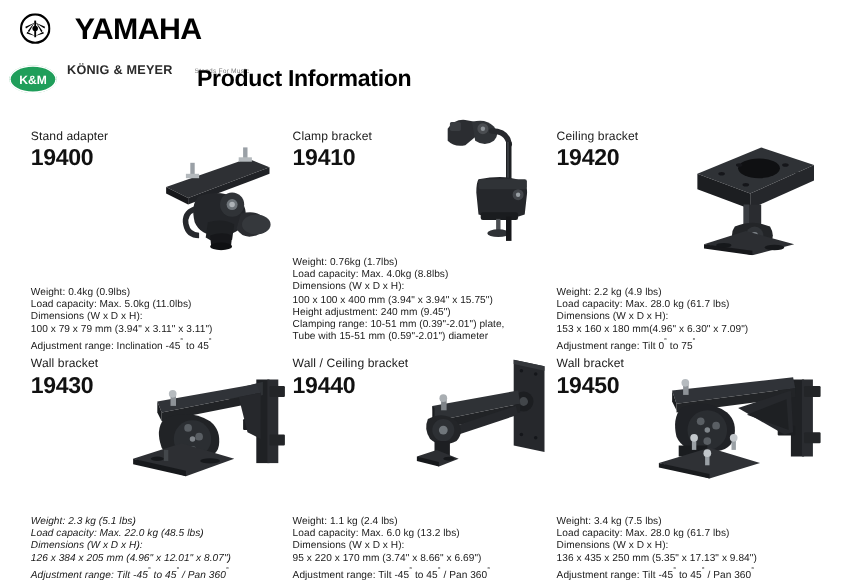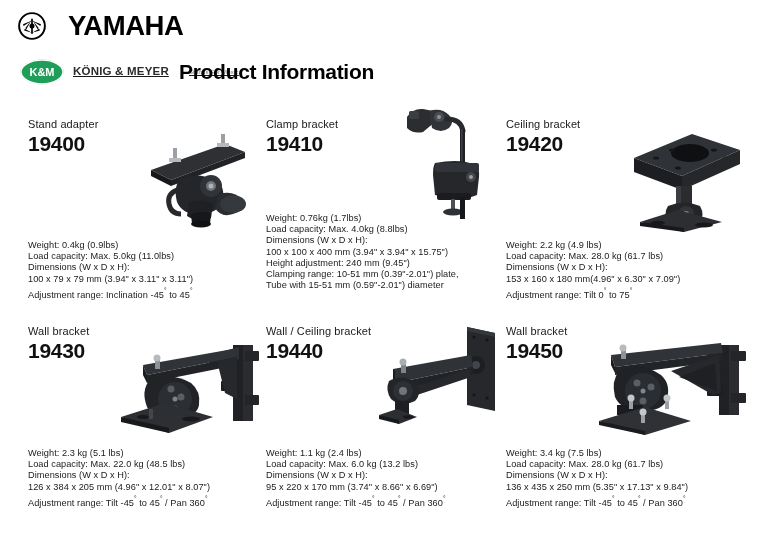--- a/index.html
+++ b/index.html
@@ -32,25 +32,24 @@
     font-weight: 700;
     letter-spacing: -0.5px;
     color: #000;
     line-height: 1;
     transform: scaleX(1.02);
     transform-origin: left center;
   }
 
   .brandbar {
     position: absolute;
-    left: 20px;
+    left: 8px;
     top: 59px;
     display: flex;
-    align-items: center;
-    text-decoration: underline;
+    align-items: flex-start;
   }
   .km-badge {
     width: 44px;
     height: 26px;
     position: relative;
     flex: none;
   }
   .km-badge svg { display: block; }
   .km-names {
     margin-left: 9px;
@@ -104,20 +103,21 @@
     margin-top: 2px;
   }
   .p-specs {
     position: absolute;
     left: 0;
     font-size: 9.2px;
     line-height: 11.2px;
     color: #1a1a1a;
     letter-spacing: 0.05px;
     white-space: nowrap;
+    margin-top: 20px;
   }
   .p-specs div { white-space: nowrap; }
   .deg {
     font-size: 6.5px;
     vertical-align: 5px;
     letter-spacing: 0;
   }
 
   .photo {
     position: absolute;
@@ -300,21 +300,21 @@
       <circle cx="62" cy="72" r="3.5" fill="#595e63"></circle>
       <circle cx="62" cy="62" r="2.5" fill="#7f8489"></circle>
       <path d="M8 80 L52 66 L100 80 L56 96 Z" fill="#2d2f33"></path>
       <path d="M8 80 L8 85 L56 96 L56 91 Z" fill="#17191c"></path>
       <ellipse cx="78" cy="82" rx="9" ry="2.4" fill="#17191c"></ellipse>
       <ellipse cx="30" cy="80" rx="6" ry="2" fill="#17191c"></ellipse>
       <rect x="36" y="72" width="4" height="10" fill="#43474b"></rect>
     </g>
   </svg>
 </div>
-<div class="p-specs" style="left:28px; top:448px;">
+<div class="p-specs" style="left:28px; top:448px;font-style:italic;">
   <div>Weight: 2.3 kg (5.1 lbs)</div>
   <div>Load capacity: Max. 22.0 kg (48.5 lbs)</div>
   <div>Dimensions (W x D x H):</div>
   <div>126 x 384 x 205 mm (4.96" x 12.01" x 8.07")</div>
   <div>Adjustment range: Tilt -45<span class="deg">°</span> to 45<span class="deg">°</span> / Pan 360<span class="deg">°</span></div>
 </div>
 
 <div class="product" style="left:266px; top:325px;">
   <div class="p-name">Wall / Ceiling bracket</div>
   <div class="p-model">19440</div>

